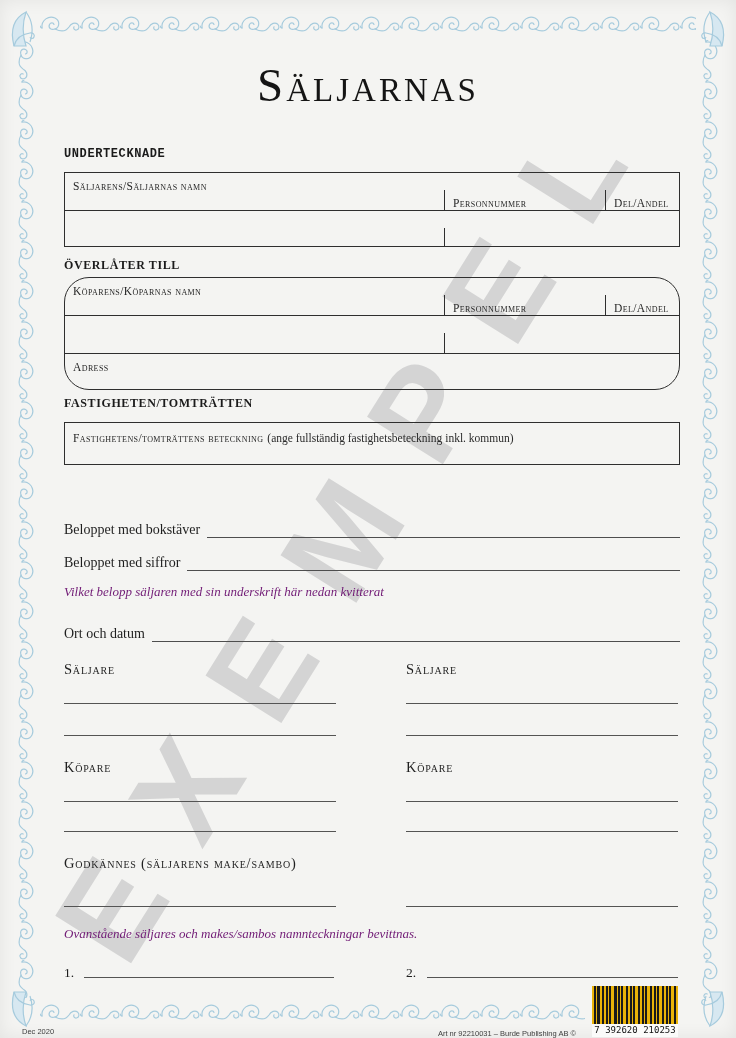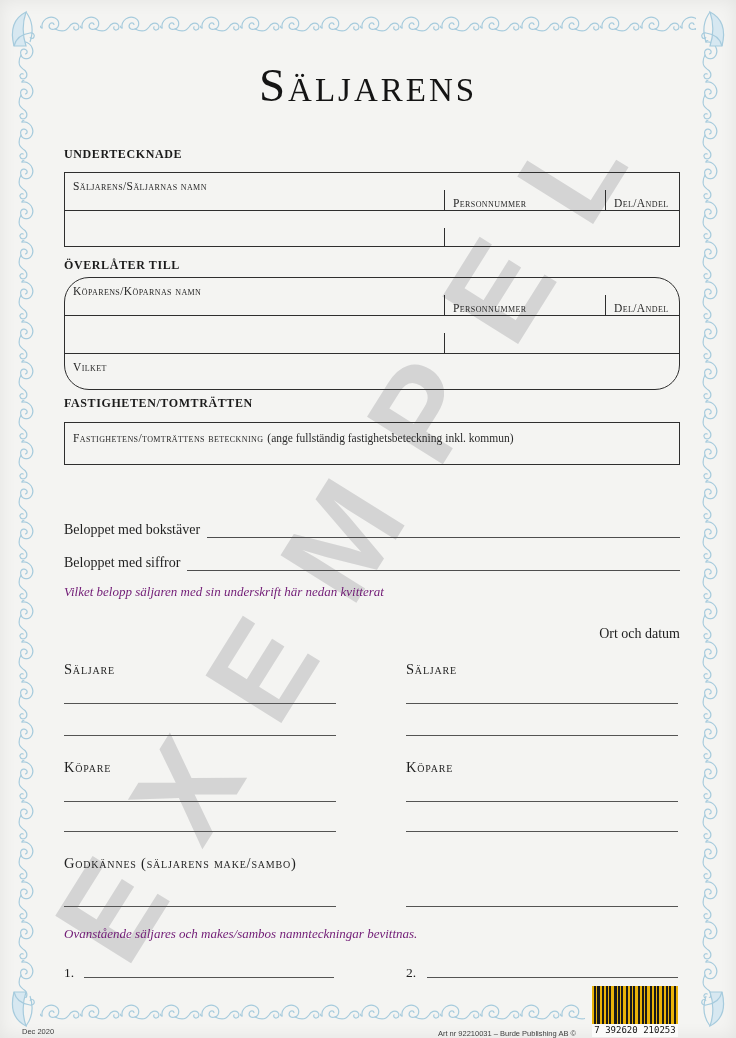--- a/index.html
+++ b/index.html
@@ -122,23 +122,23 @@
     <use href="#cornerTL"></use>
     <use href="#cornerTL" transform="translate(736,0) scale(-1,1)"></use>
     <use href="#cornerTL" transform="translate(0,1038) scale(1,-1)"></use>
     <use href="#cornerTL" transform="translate(736,1038) scale(-1,-1)"></use>
   </svg>
 
   <div class="watermark">EXEMPEL</div>
 
   <div class="content">
 
-    <h1 class="title">Säljarens</h1>
-
-    <div class="shead" style="top:147px;">UNDERTECKNADE</div>
+    <h1 class="title">Säljarnas</h1>
+
+    <div class="shead" style="top:147px;font-family:Liberation Mono, monospace;">UNDERTECKNADE</div>
 
     <div class="ftable" style="top:172px;">
       <div class="frow h37">
         <div class="fcell w1">
           <span class="clabel">Säljarens/Säljarnas namn</span>
         </div>
         <div class="fcell w2">
           <span class="clabel">Personnummer</span>
         </div>
         <div class="fcell w3">
@@ -164,21 +164,21 @@
         <div class="fcell w3">
           <span class="clabel">Del/Andel</span>
         </div>
       </div>
       <div class="frow h38">
         <div class="fcell w1"></div>
         <div class="fcell w3"></div>
       </div>
       <div class="frow h36">
         <div class="fcell w3">
-          <span class="clabel">Vilket</span>
+          <span class="clabel">Adress</span>
         </div>
       </div>
     </div>
 
     <div class="shead" style="top:396px;">FASTIGHETEN/TOMTRÄTTEN</div>
 
     <div class="fbox">
       <span class="clabel">Fastighetens/tomträttens beteckning</span>
       <span class="hint">(ange fullständig fastighetsbeteckning inkl. kommun)</span>
     </div>
@@ -189,21 +189,21 @@
       <span class="blank"></span>
     </div>
 
     <div class="linerow" style="top:555px;">
       <span>Beloppet med siffror</span>
       <span class="blank"></span>
     </div>
 
     <div class="inote" style="top:584px;">Vilket belopp säljaren med sin underskrift här nedan kvitterat</div>
 
-    <div class="linerow" style="top:626px;flex-direction:column;">
+    <div class="linerow" style="top:626px;">
       <span>Ort och datum</span>
       <span class="blank"></span>
     </div>
 
     <div class="sclabel" style="left:64px;top:661px;">Säljare</div>
     <div class="sclabel" style="left:406px;top:661px;">Säljare</div>
     <div class="sline" style="left:64px;top:703px;"></div>
     <div class="sline" style="left:406px;top:703px;"></div>
     <div class="sline" style="left:64px;top:735px;"></div>
     <div class="sline" style="left:406px;top:735px;"></div>

